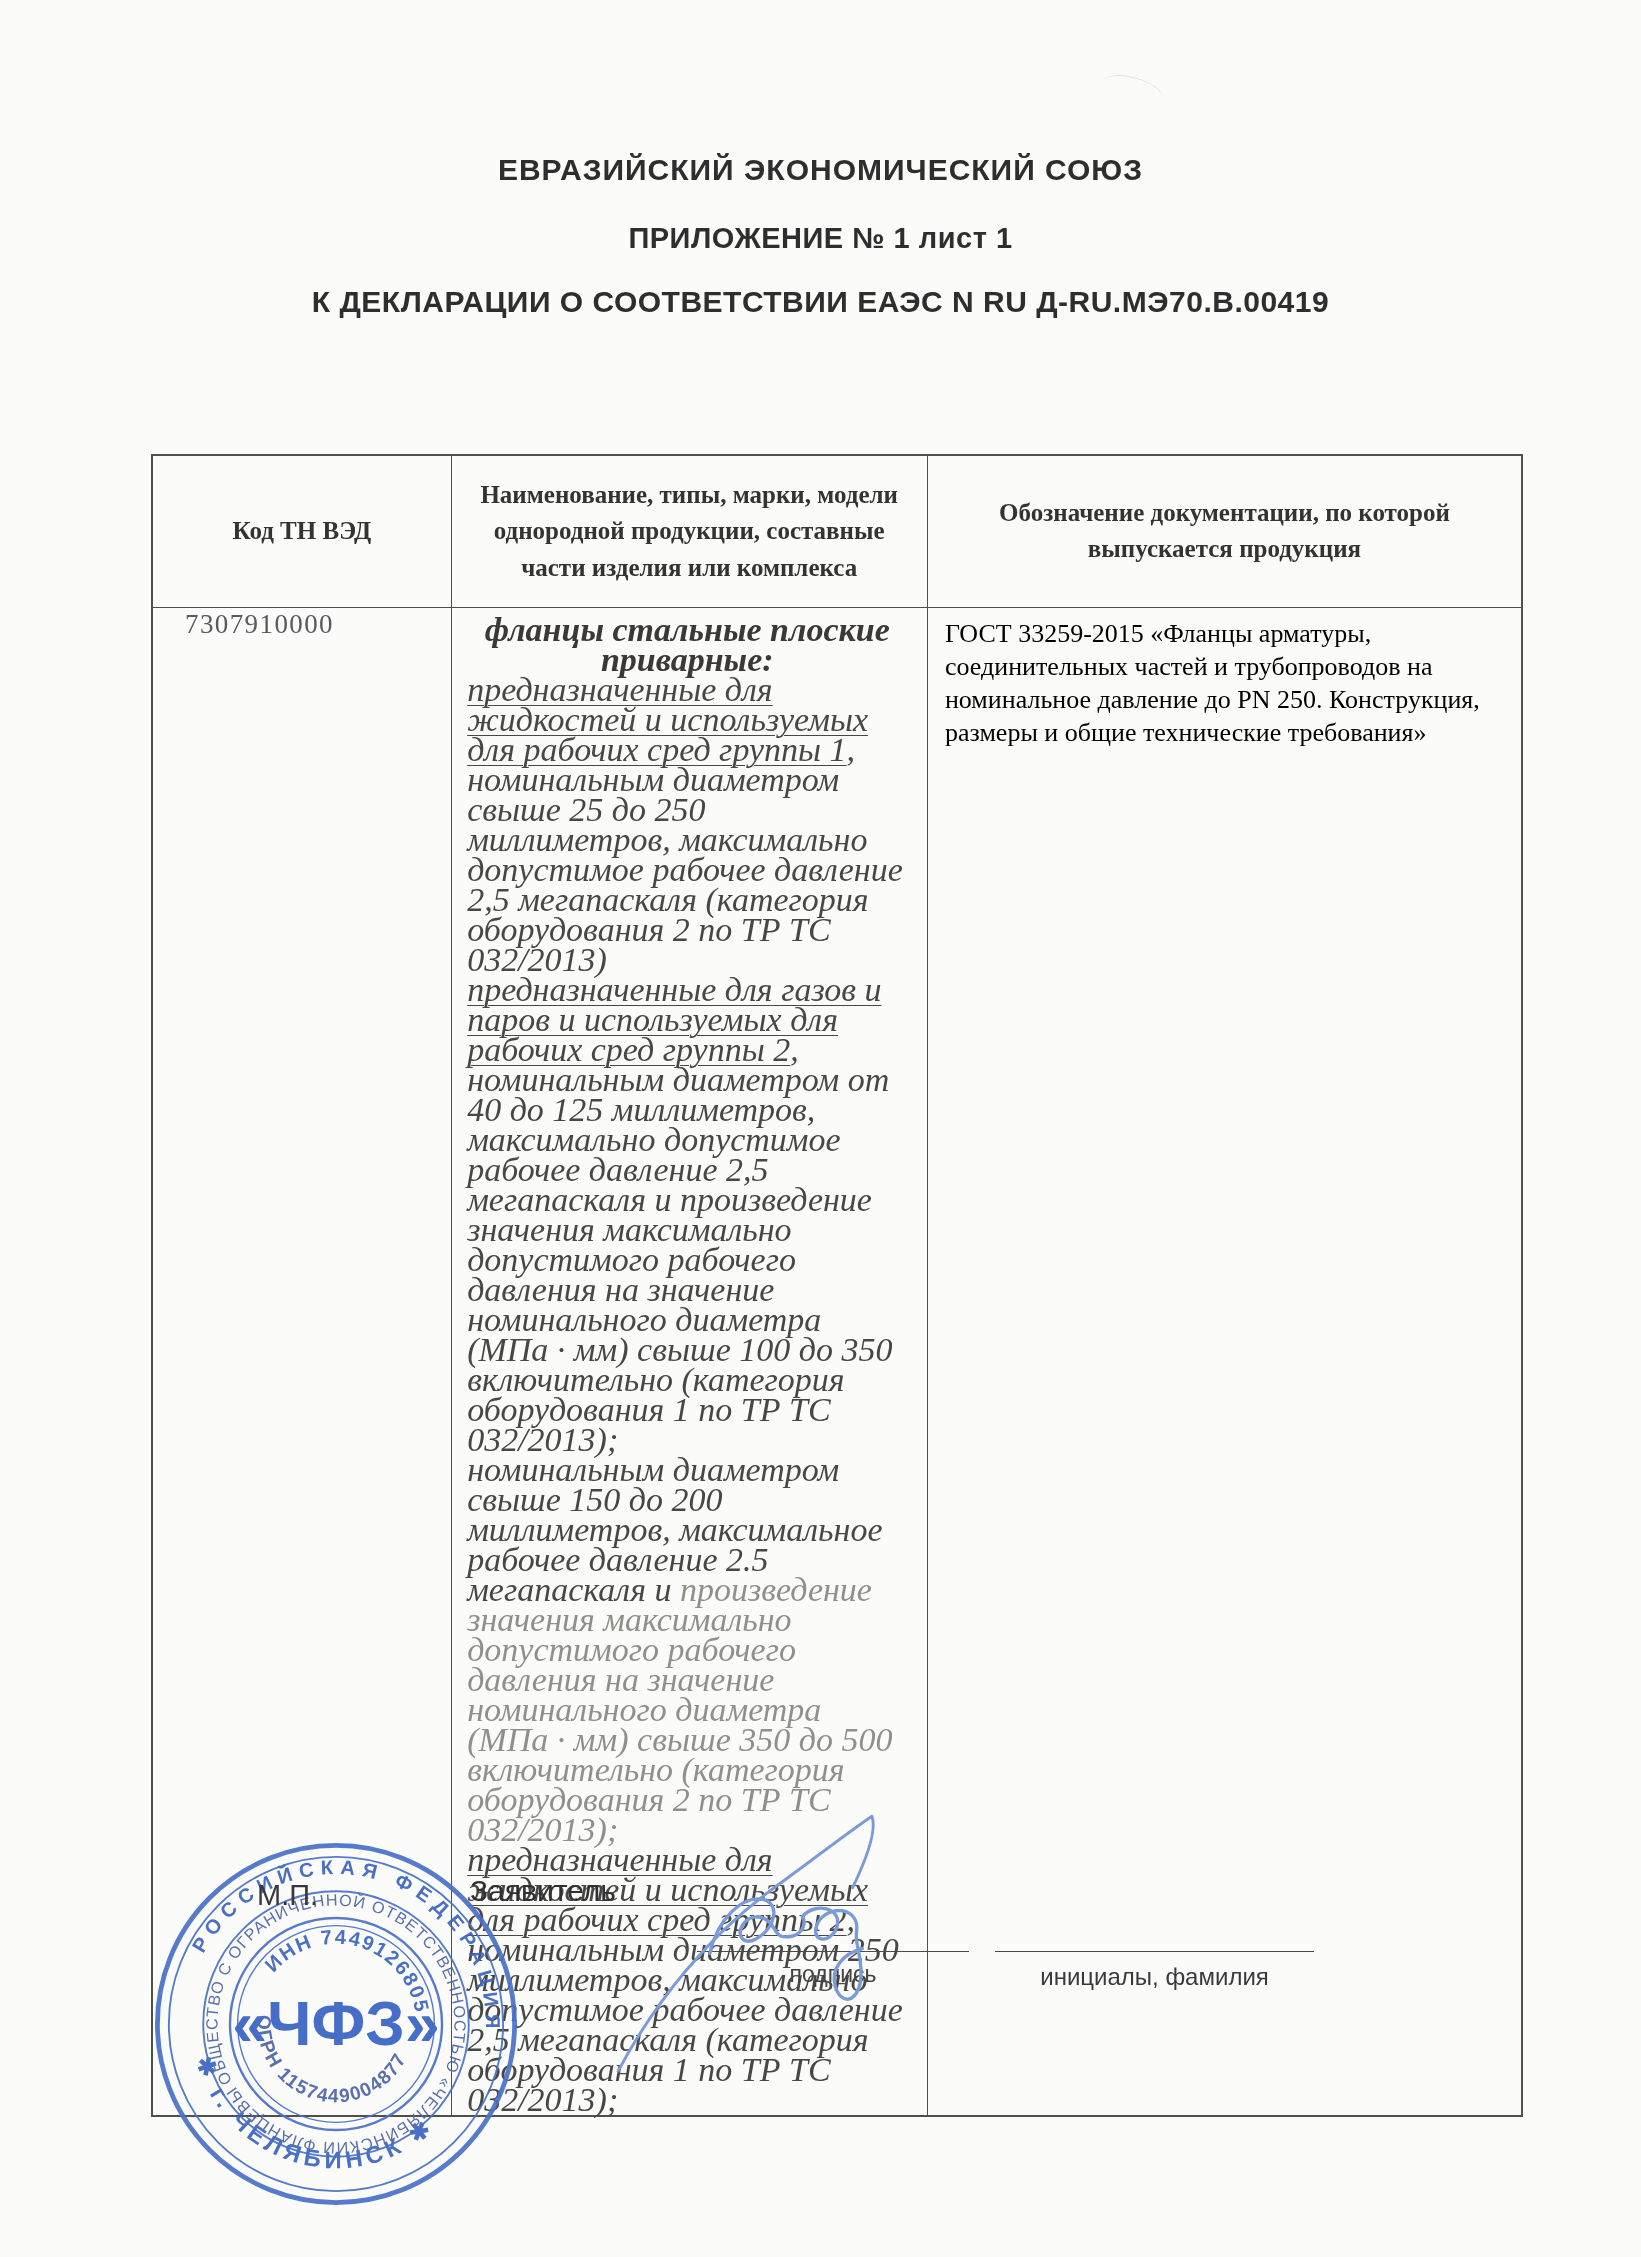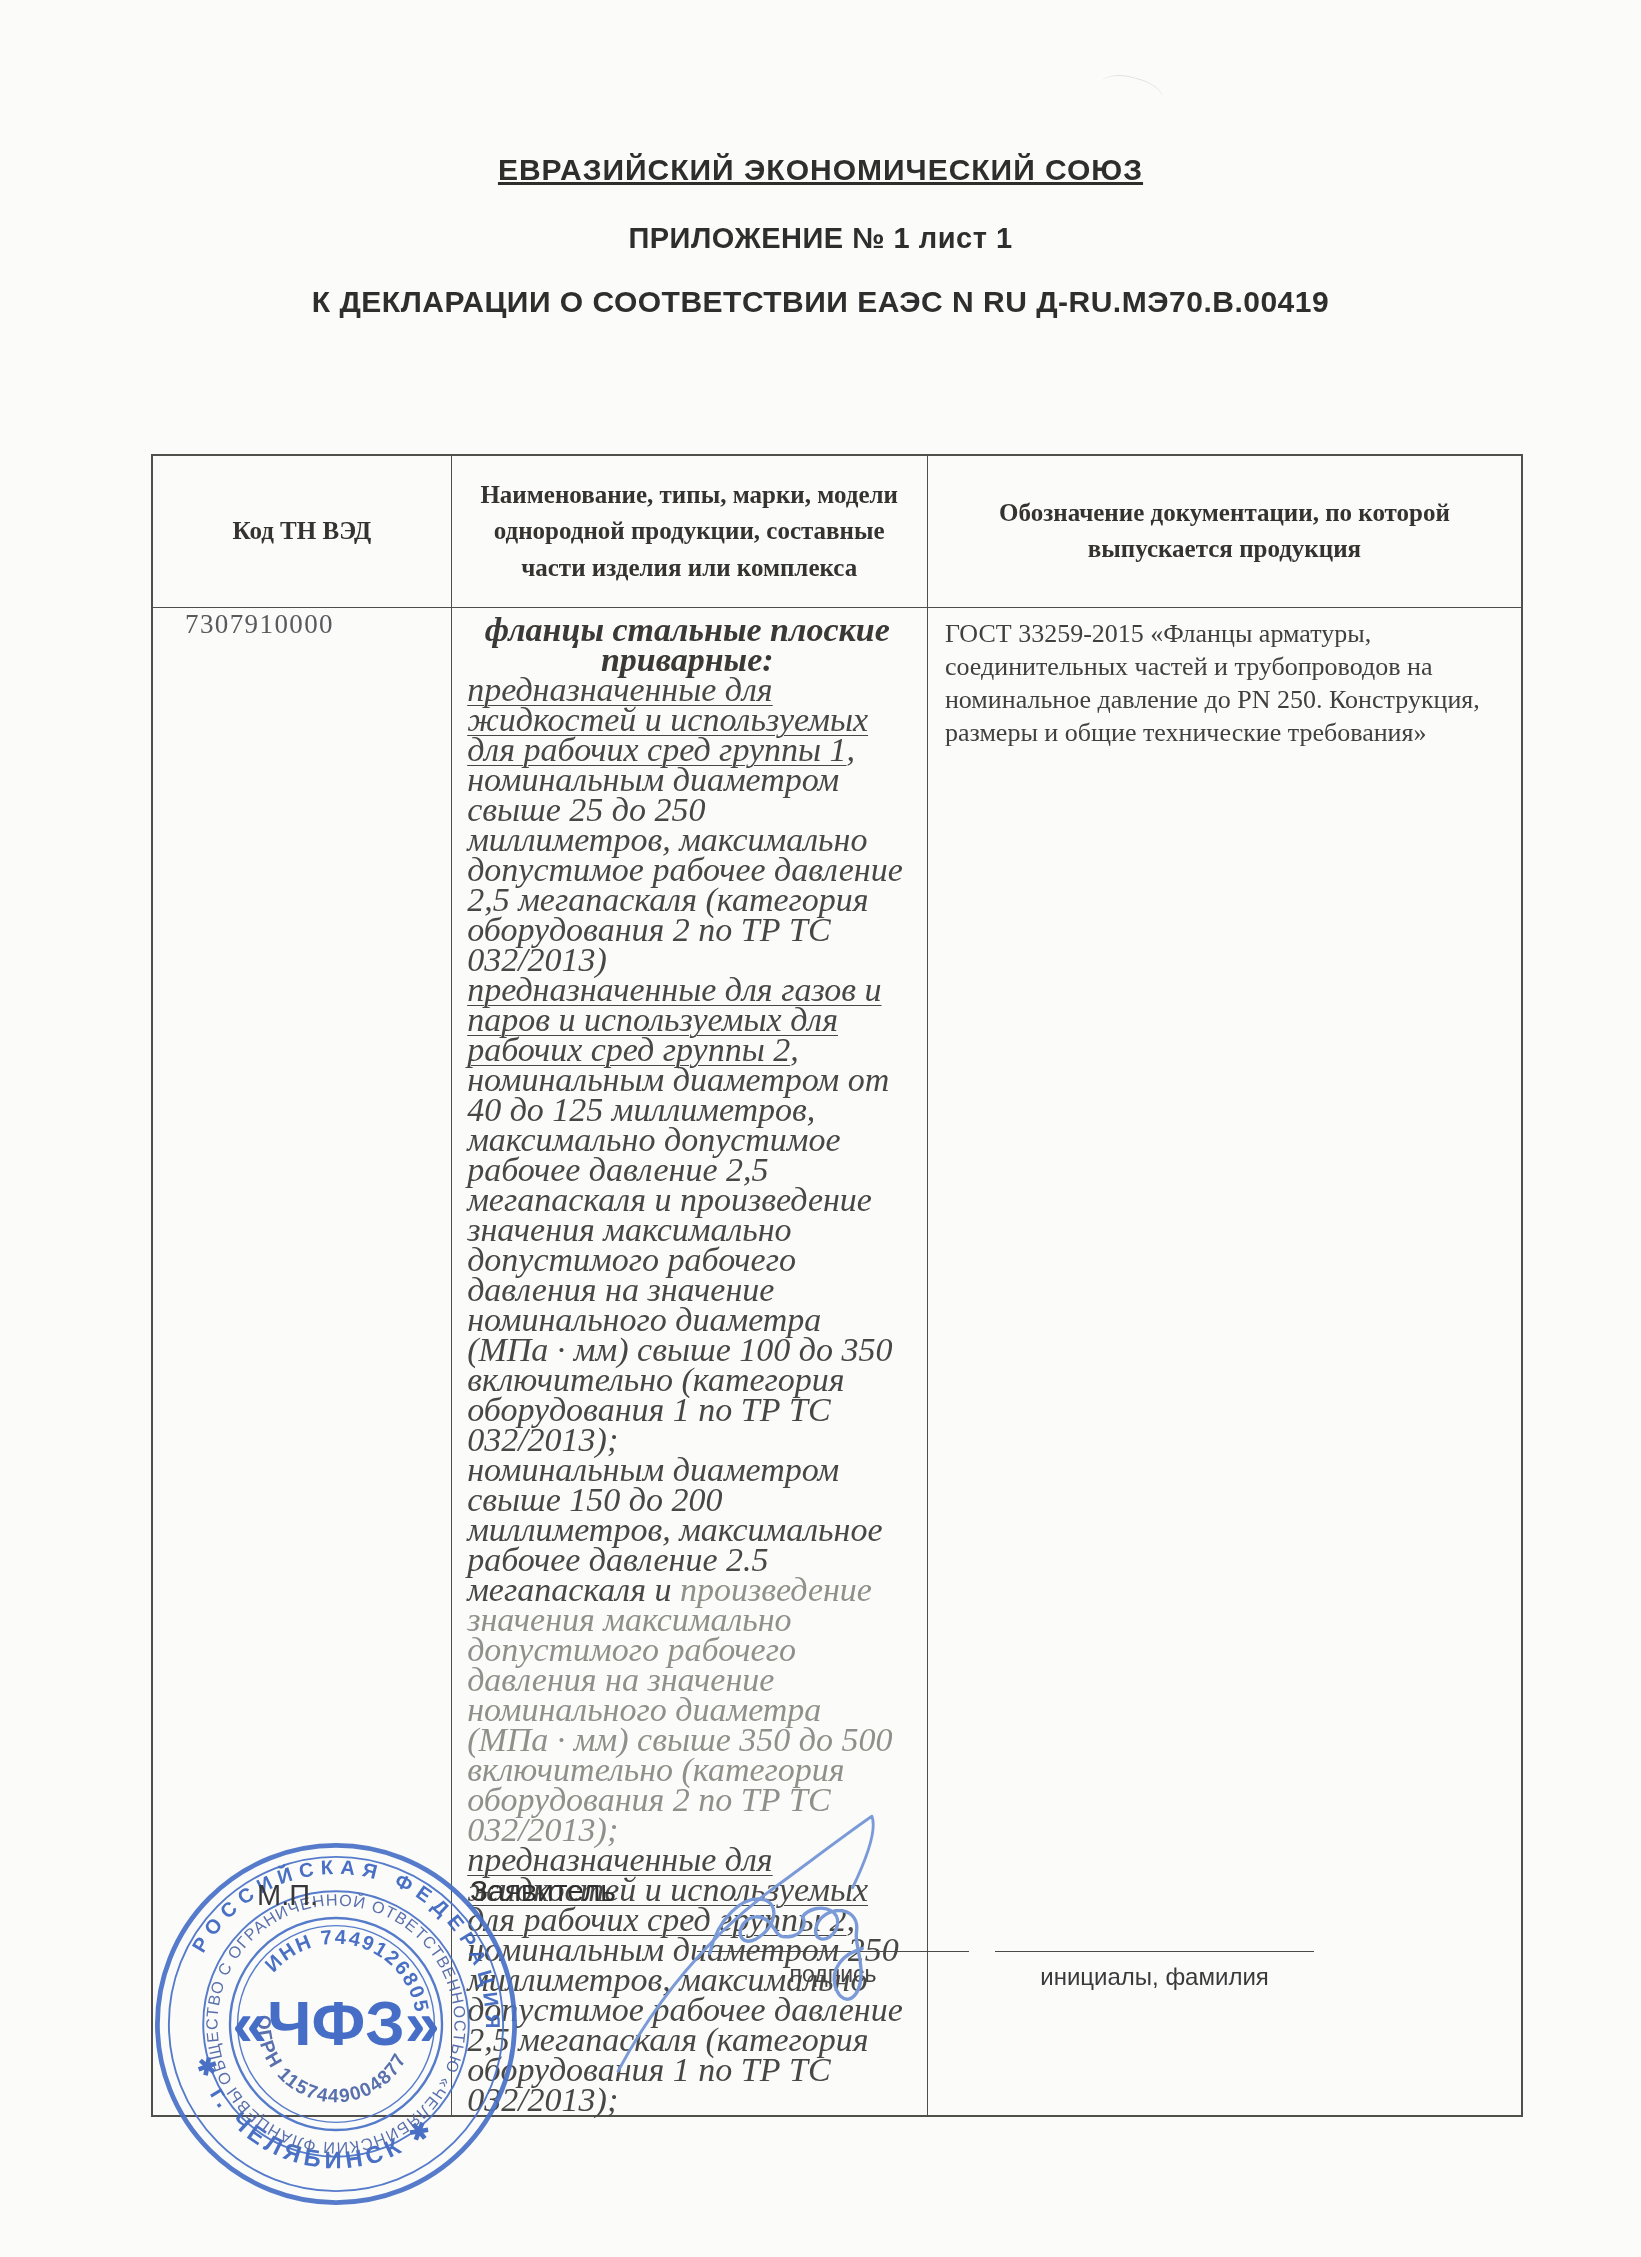--- a/index.html
+++ b/index.html
@@ -4,21 +4,21 @@
 <style>
   html,body{margin:0;padding:0;background:#e8e8e6;}
   .page{
     position:relative;width:1641px;height:2257px;margin:0 auto;
     background:#fbfbf9;overflow:hidden;
     font-family:"Liberation Serif", serif;color:#3c3c3a;
   }
   
   .heads{position:absolute;left:0;top:0;width:1564px;text-align:center;
     font-family:"Liberation Sans", sans-serif;font-weight:bold;color:#2e2e2e;}
-  .t1{position:absolute;left:0;top:153px;width:100%;font-size:30px;letter-spacing:1px;text-decoration:underline;}
+  .t1{position:absolute;left:0;top:153px;width:100%;font-size:30px;letter-spacing:1px;}
   .t2{position:absolute;left:0;top:222px;width:100%;font-size:29px;letter-spacing:0.5px;}
   .t3{position:absolute;left:0;top:285px;width:100%;font-size:30px;letter-spacing:0.5px;}
   .intro{position:absolute;left:0;top:378px;width:1564px;text-align:center;
     font-size:28px;color:#3a3a3e;}
   
   table.main{position:absolute;left:151px;top:454px;width:1262px;
     border-collapse:collapse;table-layout:fixed;}
   table.main th,table.main td{border:1.9px solid #514f4a;vertical-align:top;}
   table.main{border:2.9px solid #514f4a;}
   th.c1,td.c1{width:263px;}
@@ -27,21 +27,21 @@
   th{height:143px;font-size:25px;line-height:1.45;font-weight:bold;
      color:#34332f;text-align:center;vertical-align:middle !important;padding:3.9px 17.4px;}
   td{height:1189px;}
   td.c1{vertical-align:middle;}
   .code{padding-left:31px;font-size:27px;letter-spacing:1.4px;color:#59595e;}
   td.c2{padding:7.7px 19.3px 0 15.4px;font-size:34px;line-height:30px;color:#474745;font-style:italic;}
   td.c2 p{margin:0;}
   td.c2 .ph{font-weight:bold;text-align:center;color:#3a3935;}
   td.c2 .u{text-decoration:underline;text-underline-offset:3.9px;text-decoration-thickness:1.4px;}
   td.c2 .faded{color:#90908a;}
-  td.c3{padding:9.7px 15.4px 0 17.4px;font-size:26px;line-height:33px;color:#404040;}
+  td.c3{padding:9.7px 15.4px 0 17.4px;font-size:26px;line-height:33px;color:#000000;}
   td.c3 p{margin:0;}
   
   .mp{position:absolute;left:257px;top:1879px;font-family:"Liberation Sans",sans-serif;
       font-size:29px;color:#38383a;z-index:3;}
   .applicant{position:absolute;left:470px;top:1874px;font-family:"Liberation Sans",sans-serif;
       font-size:30px;color:#303032;}
   .sig-line{position:absolute;left:697px;top:1951px;width:272px;border-top:1.9px solid #4a4a48;}
   .sig-caption{position:absolute;left:697px;top:1961px;width:272px;text-align:center;
       font-family:"Liberation Sans",sans-serif;font-size:23px;color:#434345;}
   .name-block{position:absolute;left:985px;top:1859px;width:338px;text-align:center;

